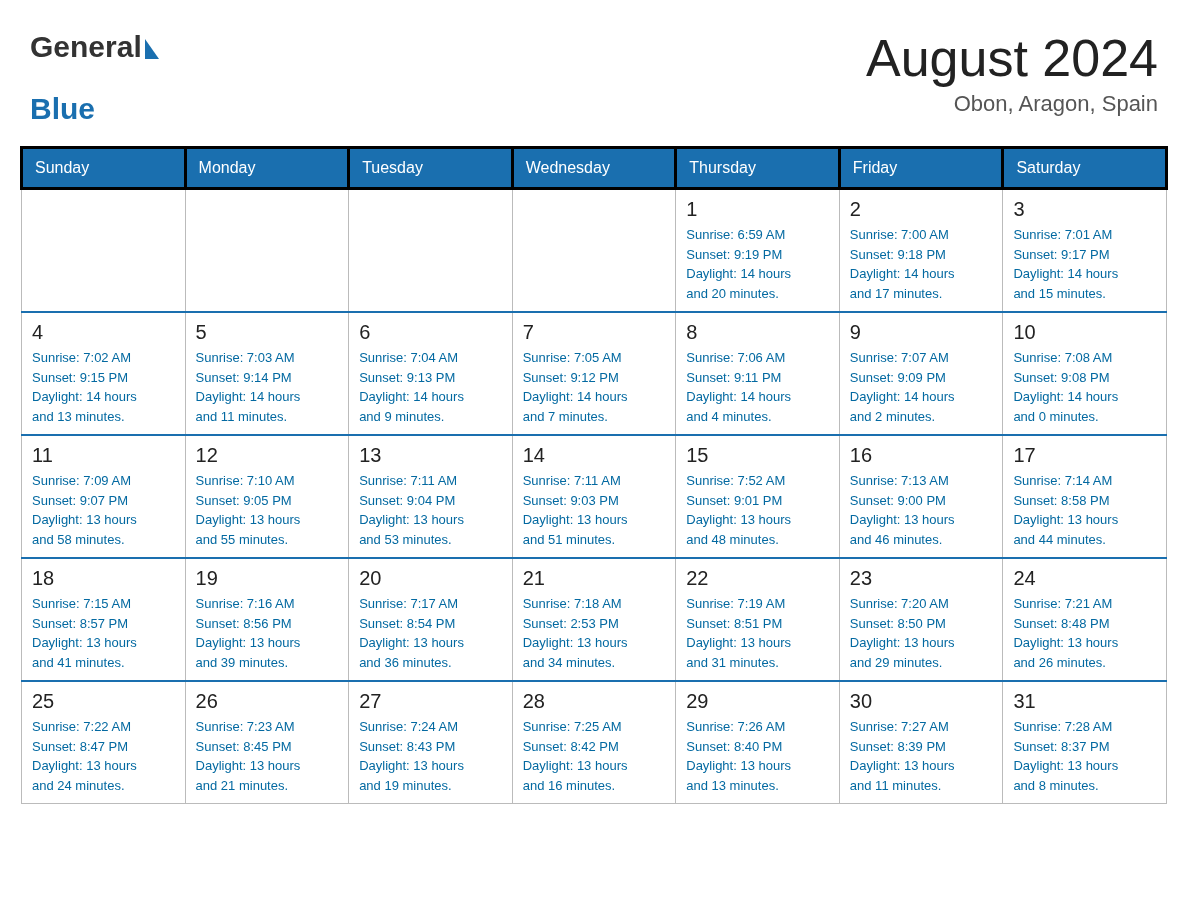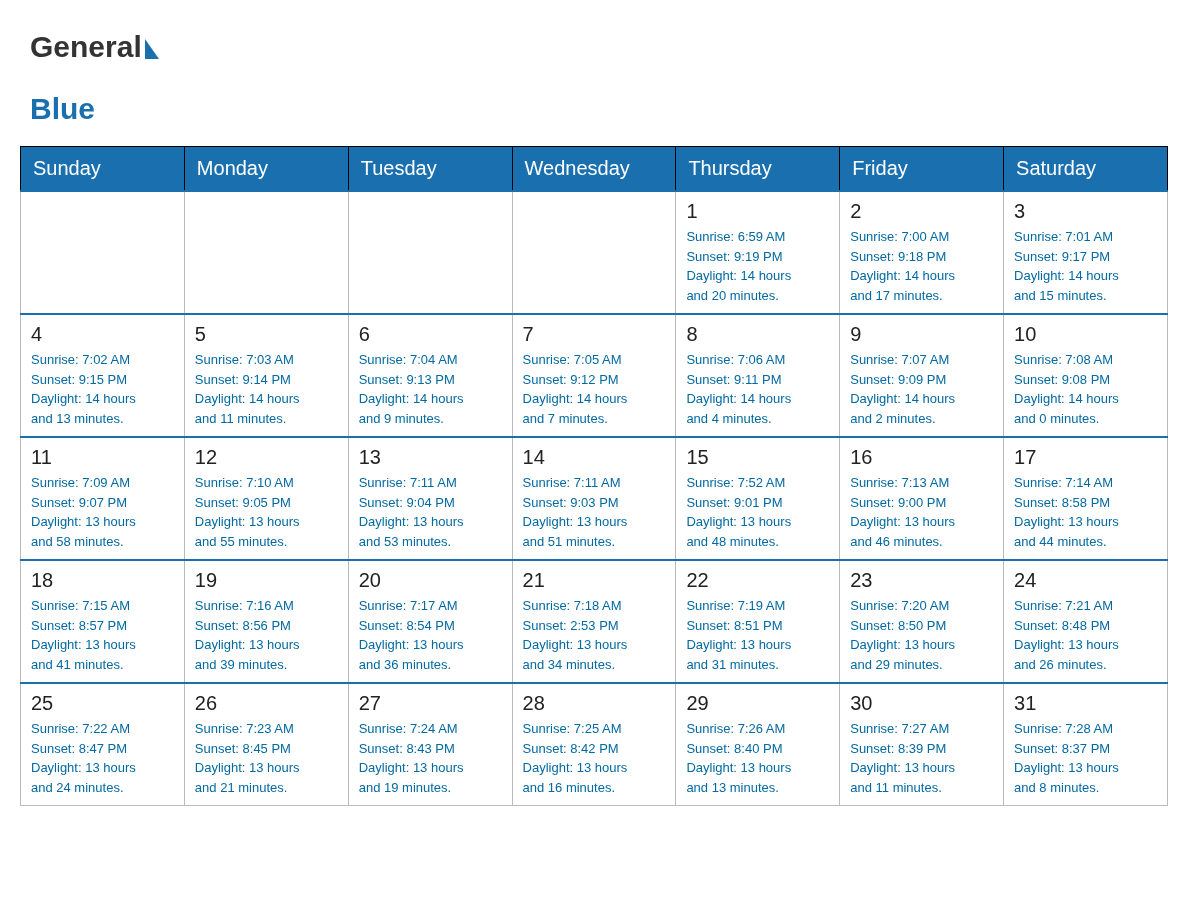--- a/index.html
+++ b/index.html
@@ -34,23 +34,23 @@
     .calendar {
       border-collapse: collapse;
       width: 100%;
       border: 1px solid #aaa;
     }
     .calendar th {
       background-color: #1a6faf;
       color: #fff;
       padding: 10px 12px;
       text-align: left;
-      font-size: 20px;
+      font-size: 16px;
       font-weight: normal;
-      border: 1px solid #000000;
+      border: 3px solid #000000;
     }
     .calendar td {
       border: 1px solid #bbb;
       vertical-align: top;
       padding: 8px 10px;
       width: 14.28%;
       min-height: 100px;
     }
     .calendar tr:first-child td {
       border-top: 2px solid #1a6faf;
@@ -107,20 +107,24 @@
 </head>
 <body>
 
 <div class="header">
   <div class="logo-wrapper">
     <div class="logo-line1">
       <span class="general-text">General</span>
       <span class="blue-triangle"></span>
     </div>
     <div class="logo-line2">Blue</div>
+  </div>
+  <div class="title-section">
+    <div class="month-year">August 2024</div>
+    <div class="location">Obon, Aragon, Spain</div>
   </div>
 </div>
 
 <table class="calendar">
   <thead>
     <tr>
     <th>Sunday</th>
         <th>Monday</th>
         <th>Tuesday</th>
         <th>Wednesday</th>

